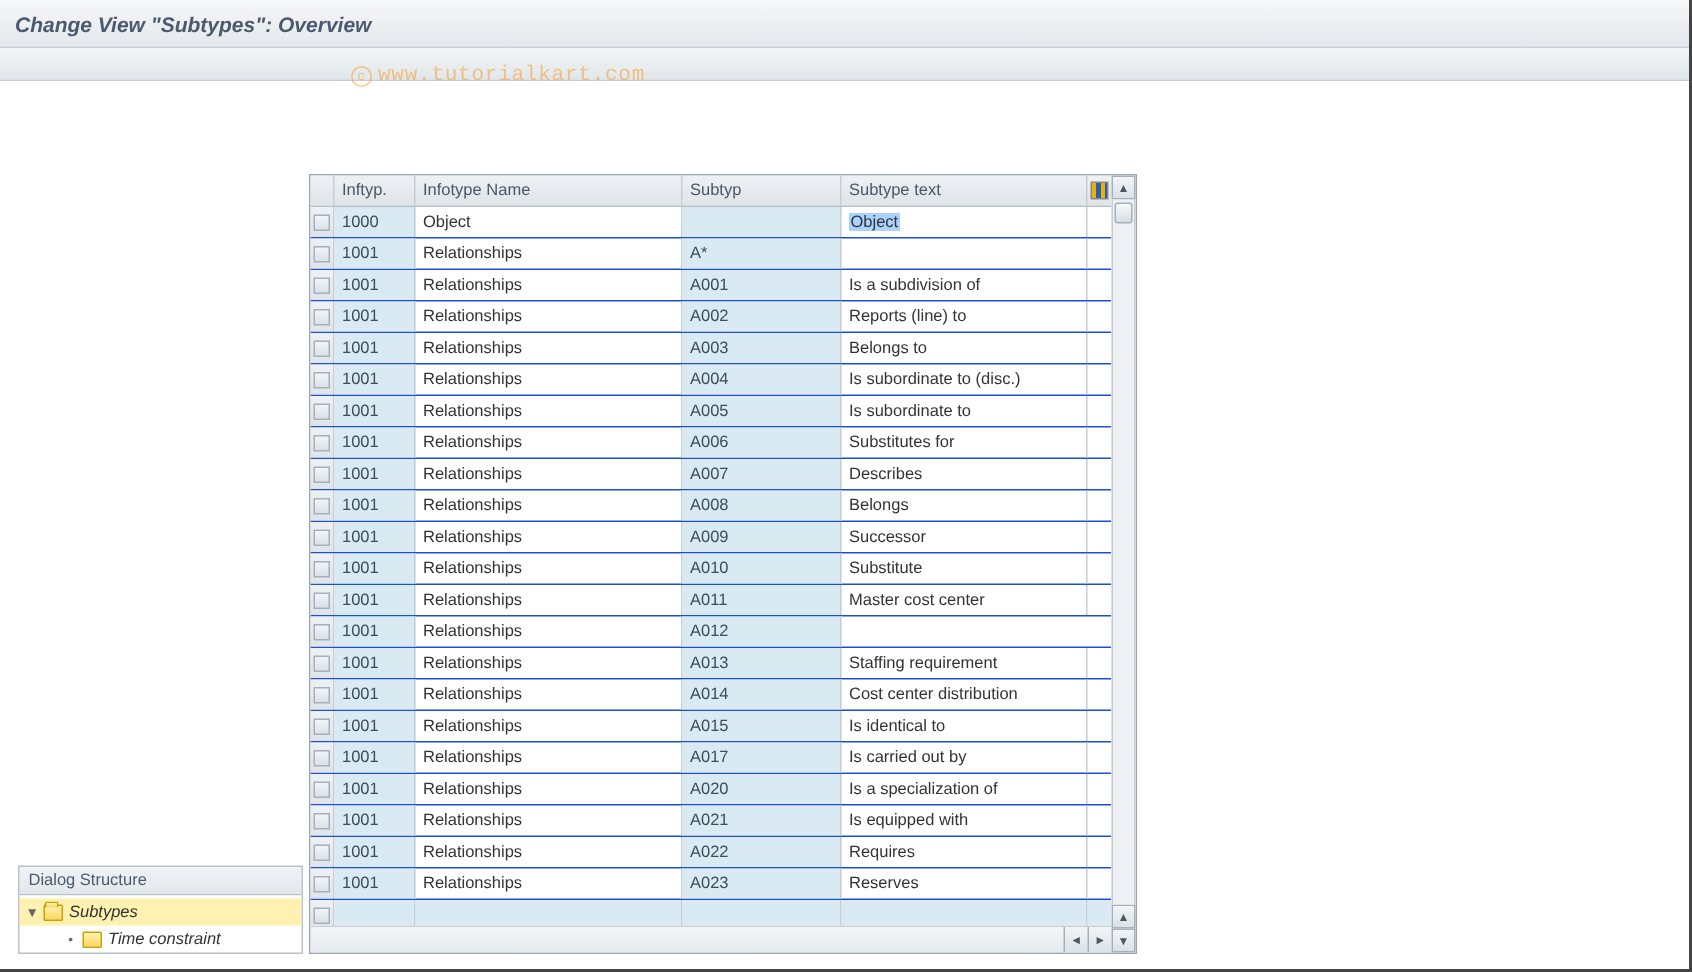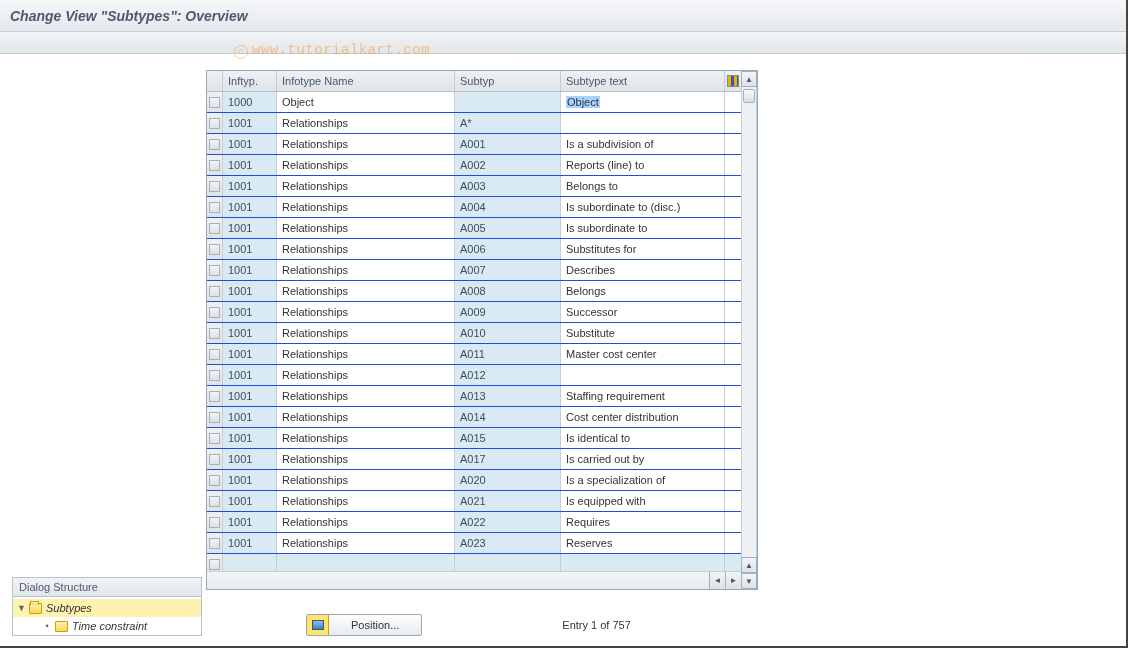--- a/index.html
+++ b/index.html
@@ -537,23 +537,16 @@
             <div class="btn">▲</div>
             <div class="track">
               <div class="thumb"></div>
             </div>
             <div class="btn">▲</div>
             <div class="btn">▼</div>
           </div>
         </div>
       </div>
 
-      <div class="bottombar">
-        <div class="pos-button">
-          <span class="icn"></span>
-          <span class="lbl">Position...</span>
-        </div>
-        <div class="entry-info">Entry 1 of 757</div>
-      </div>
     </div>
 
   </div>
 </div>
 
 </body></html>

